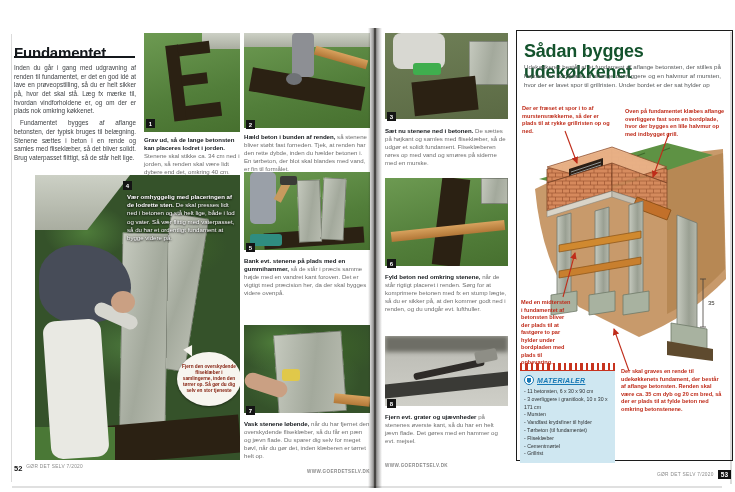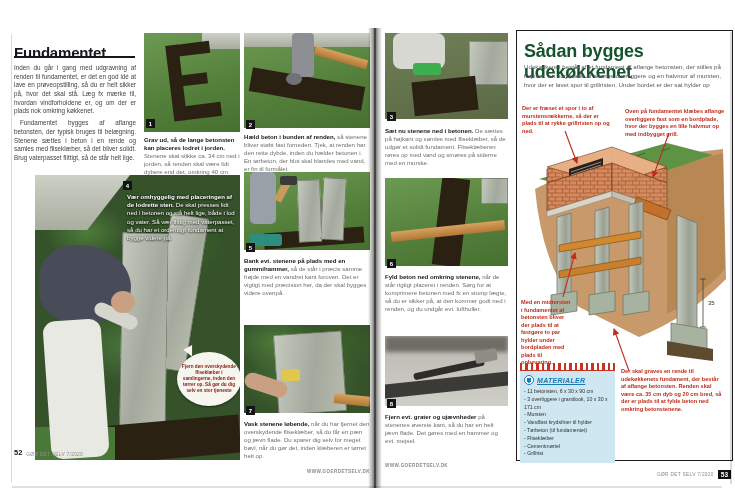--- a/index.html
+++ b/index.html
@@ -134,21 +134,21 @@
     <div class="shp slab" style="left:32px;top:8px;width:68px;height:80px;transform:rotate(-4deg);"></div>
     <div class="shp wood" style="left:90px;top:70px;width:36px;height:10px;transform:rotate(6deg);"></div>
     <div class="shp" style="left:0;top:52px;width:44px;height:16px;background:#caa083;border-radius:8px;transform:rotate(18deg);"></div>
     <div class="shp" style="left:38px;top:44px;width:18px;height:12px;background:#e0c84a;border-radius:3px;"></div>
   </div>
   <div class="abs badge" style="left:246px;top:406px;">7</div>
   <div class="abs cap" style="left:244px;top:420px;width:126px;">
     <span class="cap-lead">Vask stenene løbende,</span><span class="cap-rest">når du har fjernet den overskydende fliseklæber, så du får en pæn og jævn flade. Du sparer dig selv for meget bøvl, når du gør det, inden klæberen er tørret helt op.</span>
   </div>
 
-  <div class="abs" style="left:14px;top:448px;display:flex;align-items:flex-end;gap:4px;">
+  <div class="abs" style="left:14px;top:464px;display:flex;align-items:flex-start;gap:4px;">
     <span class="pagenum">52</span>
     <span class="footer-issue">GØR DET SELV  7/2020</span>
   </div>
   <div class="abs website" style="left:270px;top:469px;width:100px;text-align:right;">WWW.GOERDETSELV.DK</div>
 
   <div class="photo" style="left:385px;top:33px;width:123px;height:86px;background:linear-gradient(170deg,#6f7f57,#5b6a44);">
     <div class="shp" style="left:8px;top:0;width:52px;height:36px;background:#d8d8d2;border-radius:8px;"></div>
     <div class="shp" style="left:28px;top:30px;width:28px;height:12px;background:#3fae4e;border-radius:3px;"></div>
     <div class="shp slab" style="left:84px;top:8px;width:39px;height:44px;"></div>
     <div class="shp trench" style="left:28px;top:46px;width:64px;height:34px;transform:rotate(-6deg);"></div>

